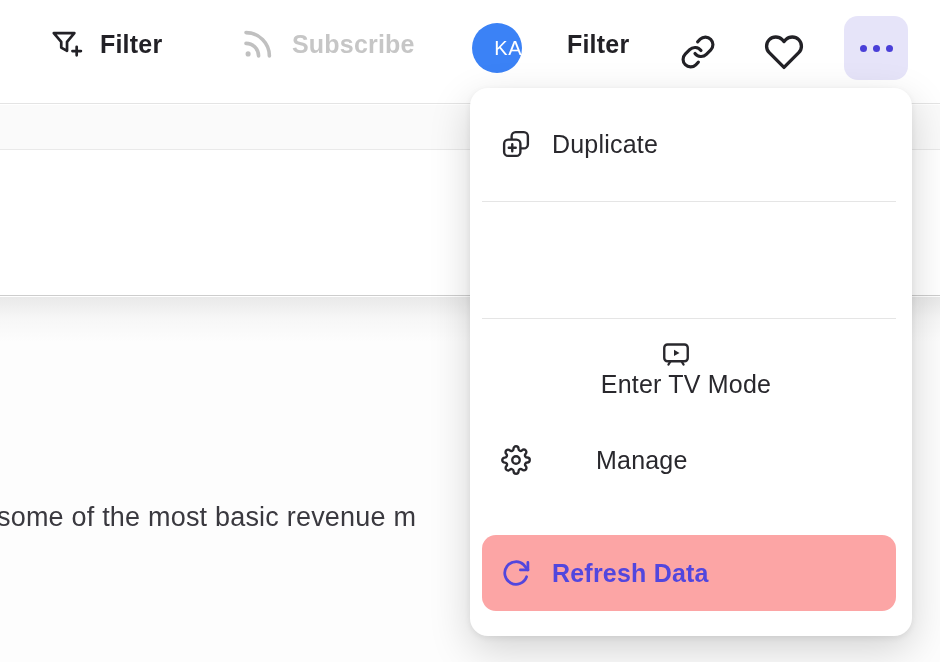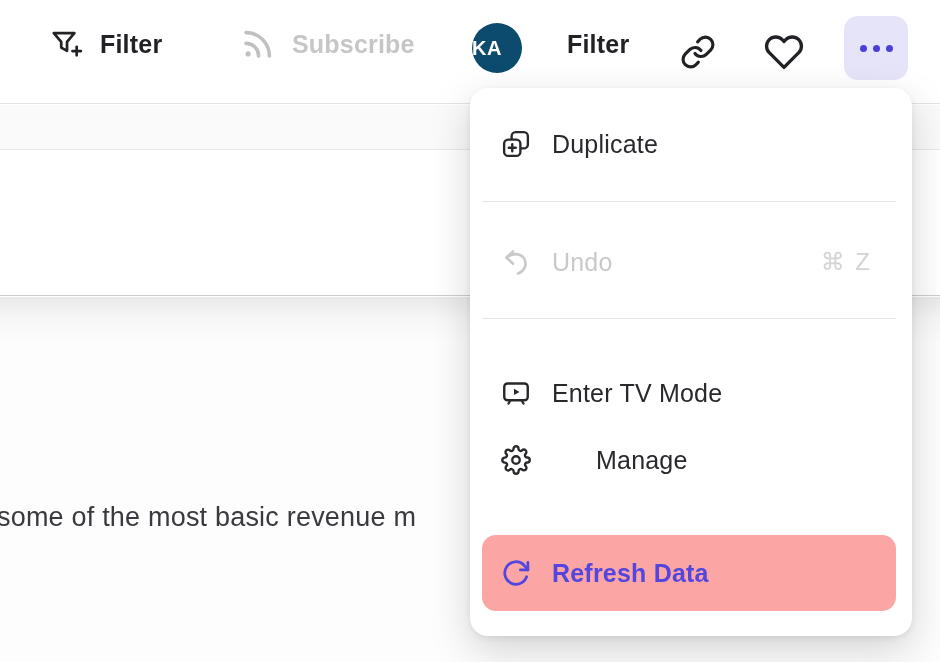--- a/index.html
+++ b/index.html
@@ -12,39 +12,39 @@
   .card-strip { position:absolute; left:0; top:151px; width:940px; height:145px; background:#ffffff; border-bottom:1px solid #cdcdcd; z-index:1; }
   .lower-bg { position:absolute; left:0; top:297px; width:940px; height:365px; background:linear-gradient(#e9e9e9 0px, #f7f7f7 22px, #fdfdfd 45px, #fdfdfd 100%); z-index:1; }
   .partial-text { position:absolute; left:-3px; top:502px; z-index:2; font-size:27px; color:#3a393f; letter-spacing:.2px; white-space:nowrap; }
 
   
   .tb-item { position:absolute; top:0; height:88px; display:flex; align-items:center; gap:16px; cursor:pointer; }
   .tb-label { font-size:25px; font-weight:700; color:#222126; letter-spacing:.2px; }
   .tb-item.disabled .tb-label { color:#c6c6c6; }
   .tb-filter { left:48px; }
   .tb-subscribe { left:240px;text-align:right; }
-  .avatar { position:absolute; left:472px; top:23px; width:50px; height:50px; border-radius:50%; background:#0c4a6e; display:flex; align-items:center; justify-content:flex-start; color:#ffffff; font-size:20px; font-weight:700; letter-spacing:.5px; cursor:pointer; }
+  .avatar { position:absolute; left:472px; top:23px; width:50px; height:50px; border-radius:50%; background:#3b82f6; display:flex; align-items:center; justify-content:flex-end; color:#ffffff; font-size:20px; font-weight:400; letter-spacing:.5px; cursor:pointer; }
   .tb-share { left:567px; }
   .tb-icon-btn { position:absolute; top:0; height:104px; display:flex; align-items:center; cursor:pointer; }
   .tb-link { left:680px; }
   .tb-heart { left:764px; }
   .more-btn { position:absolute; left:844px; top:16px; width:64px; height:64px; border-radius:14px; background:#e6e4f9; display:flex; align-items:center; justify-content:center; gap:6px; cursor:pointer; }
   .more-btn .dot { width:7px; height:7px; border-radius:50%; background:#4a3fd8; }
 
   
   .menu { position:absolute; left:470px; top:88px; width:442px; height:548px; background:#fff; border-radius:18px;
           box-shadow:0 2px 6px rgba(0,0,0,.07), 0 14px 40px rgba(0,0,0,.17); z-index:10; }
   .mi { position:absolute; left:12px; width:414px; height:64px; display:flex; align-items:center; padding:0 24px 0 18px; border-radius:14px; cursor:pointer; }
   .mi .mi-icon { width:32px; height:32px; flex:0 0 32px; margin-right:20px; display:flex; align-items:center; justify-content:center; }
   .mi .mi-label { font-size:25px; font-weight:500; color:#29282d; letter-spacing:.2px; }
   .mi-duplicate { top:24px; }
   .mi-undo { top:142px; cursor:default; }
   .mi-undo .mi-label { color:#c9c9c9; }
   .mi-shortcut { margin-left:auto; font-size:24px; color:#d4d4d4; letter-spacing:2px; }
-  .mi-tv { top:273px; }
+  .mi-tv { top:250px;flex-direction:column; }
   .mi-manage { top:340px;gap:44px; }
   .mi-refresh { top:447px; height:76px; background:#fca5a5;text-align:right; }
   .mi-refresh .mi-label { color:#5246de; font-weight:700; }
   .divider { position:absolute; left:12px; width:414px; height:1px; background:#e5e5e5; }
   .div-1 { top:113px; }
   .div-2 { top:230px; }
 
   svg { display:block; }
 </style>
 </head>
@@ -120,30 +120,20 @@
           <rect x="8.5" y="2.5" width="13" height="13" rx="3.2"></rect>
           <rect x="2.5" y="8.5" width="13" height="13" rx="3.2" fill="#ffffff"></rect>
           <path d="M9 12.2 v5.6 M6.2 15 h5.6"></path>
         </svg>
       </span>
       <span class="mi-label">Duplicate</span>
     </div>
 
     <div class="divider div-1"></div>
 
-    <div class="mi mi-undo">
-      <span class="mi-icon">
-        <svg width="30" height="30" viewBox="0 0 24 24" fill="none" stroke="#c9c9c9" stroke-width="2.1" stroke-linecap="round" stroke-linejoin="round">
-          <path d="M9.6 3.6 L4.4 8.4 L9.6 13.4"></path>
-          <path d="M4.4 8.4 C 9 4.4, 16.2 4.8, 18.7 9.6 C 21.1 14.4, 18.6 19.6, 13.6 21.2"></path>
-        </svg>
-      </span>
-      <span class="mi-label">Undo</span>
-      <span class="mi-shortcut">⌘ Z</span>
-    </div>
 
     <div class="divider div-2"></div>
 
     <div class="mi mi-tv">
       <span class="mi-icon">
         <svg width="30" height="30" viewBox="0 0 24 24" fill="none" stroke="#29282d" stroke-width="1.9" stroke-linecap="round" stroke-linejoin="round">
           <rect x="2.6" y="4.4" width="18.8" height="13.4" rx="2.6"></rect>
           <path d="M10.4 8.6 V 13.6 L 14.8 11.1 Z" fill="#29282d" stroke="none"></path>
           <path d="M7.6 17.8 l-1.6 2.6 M16.4 17.8 l1.6 2.6"></path>
         </svg>

